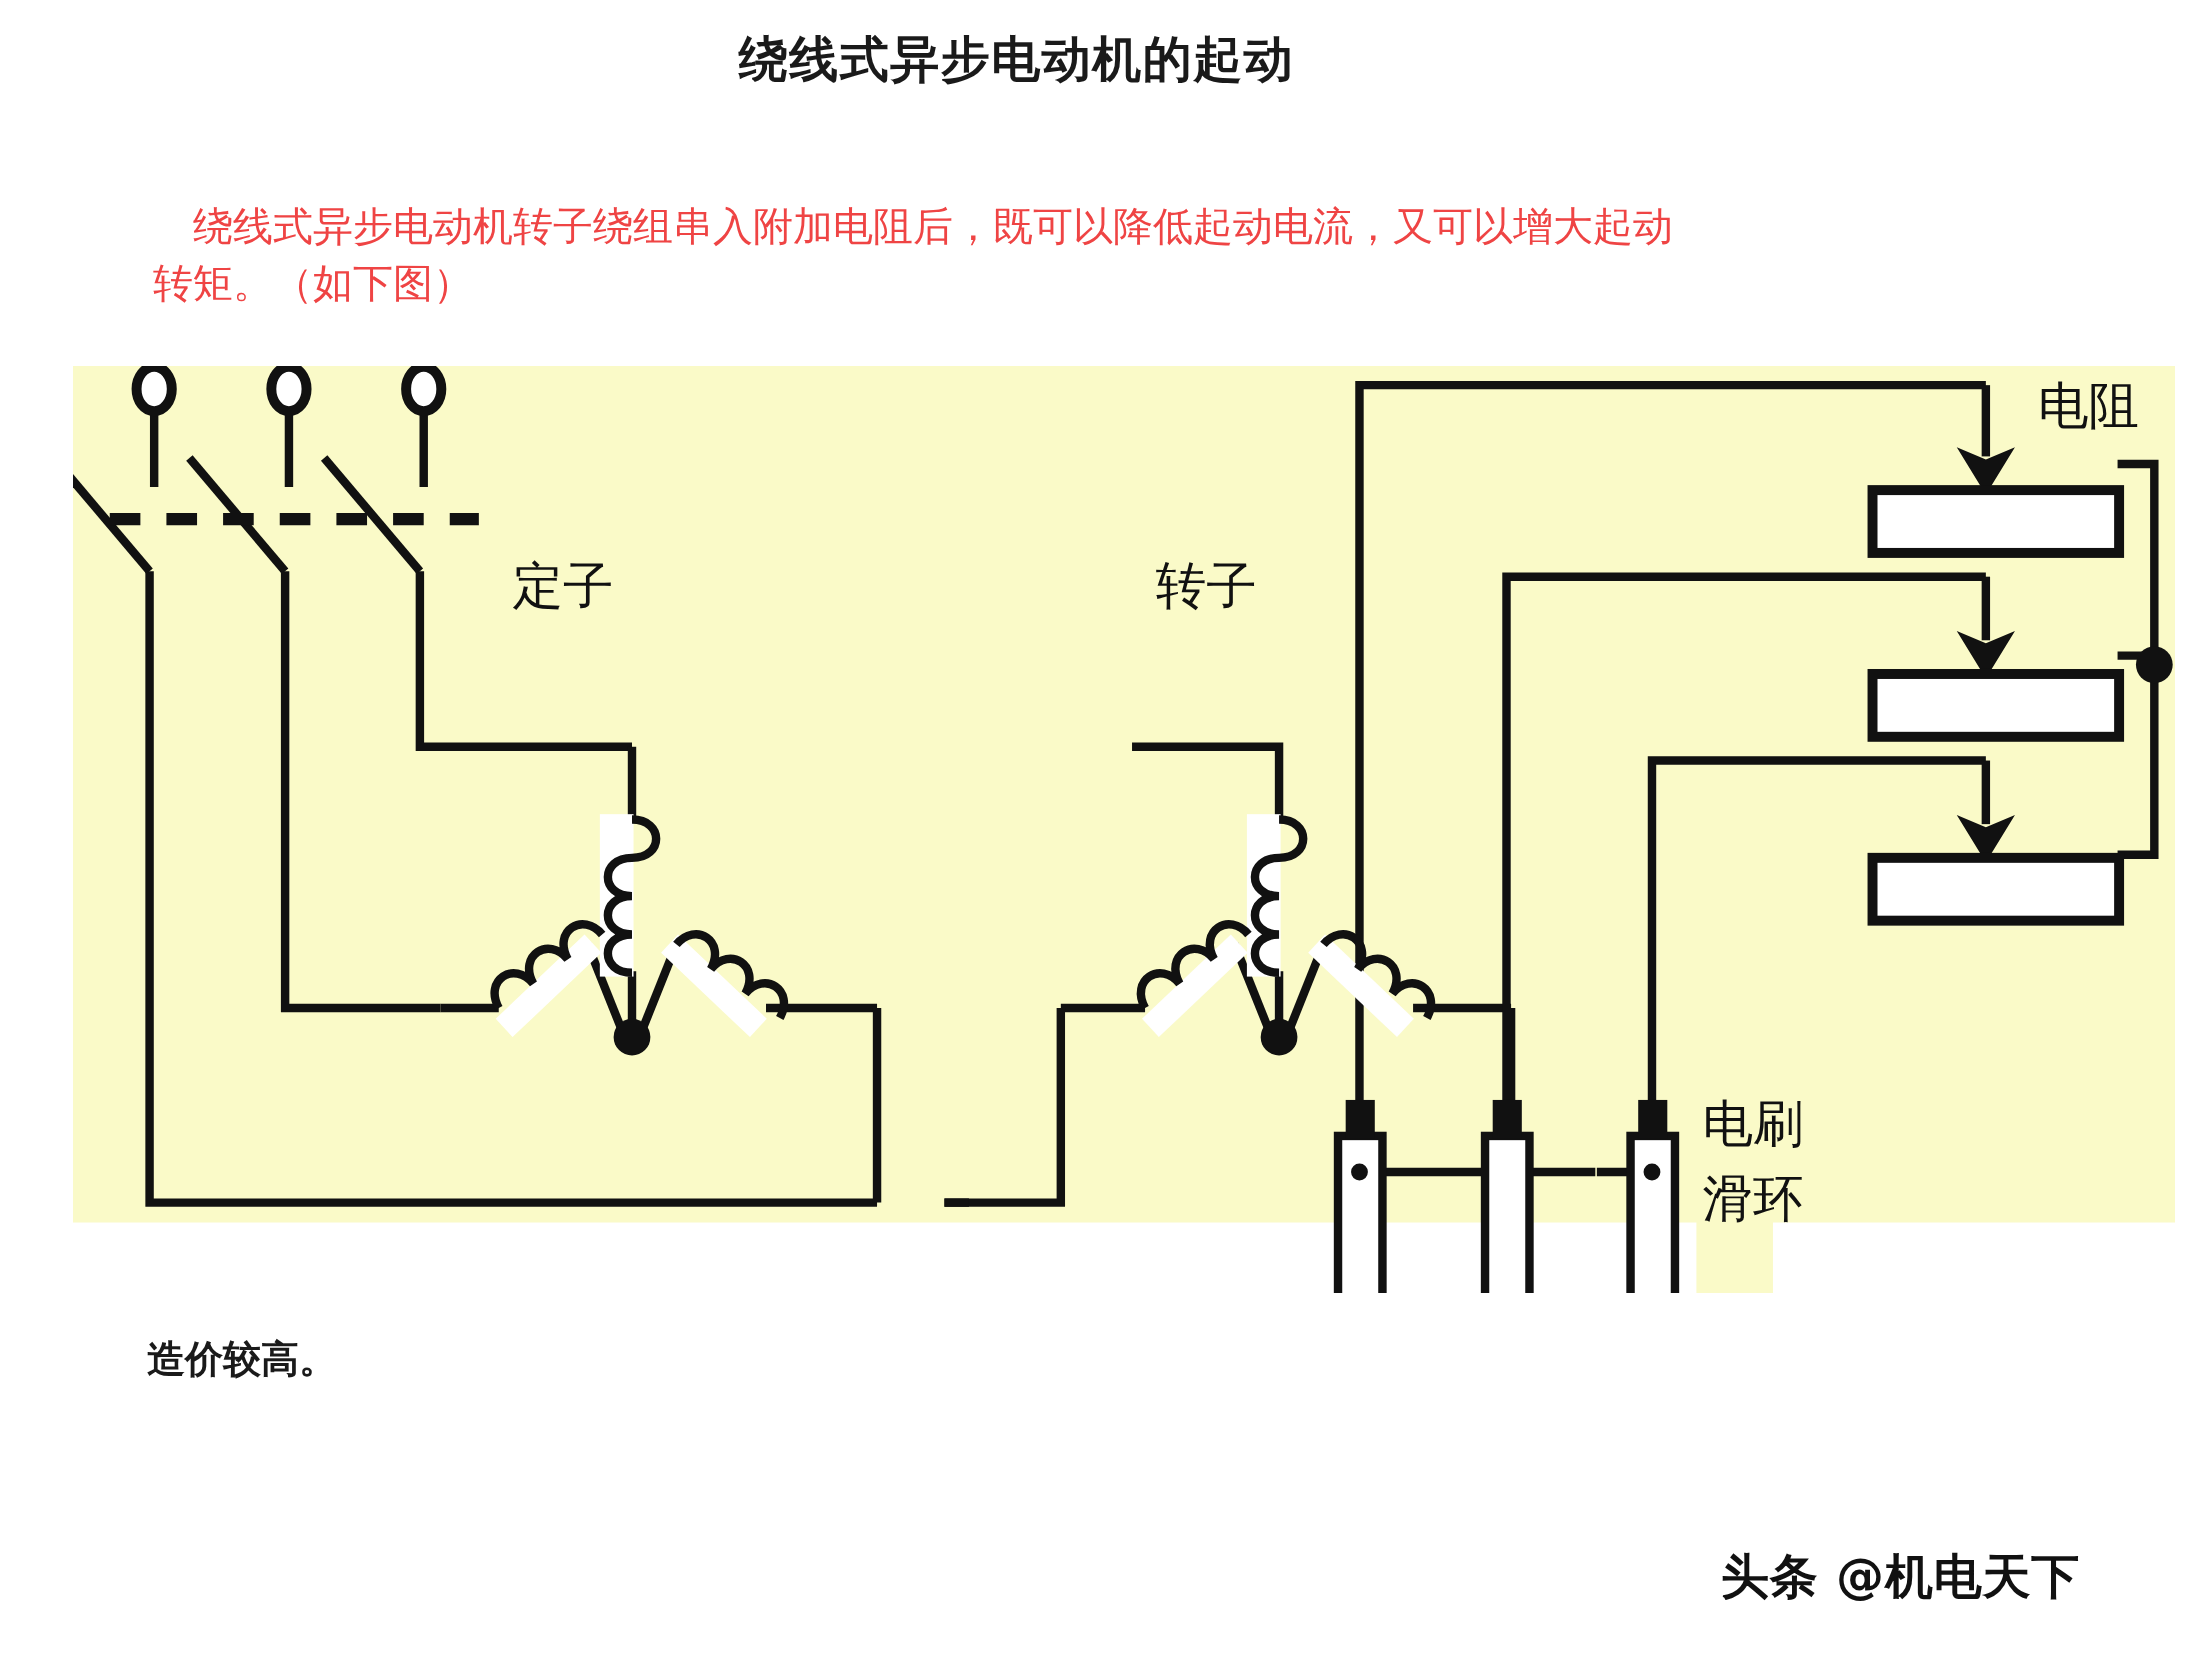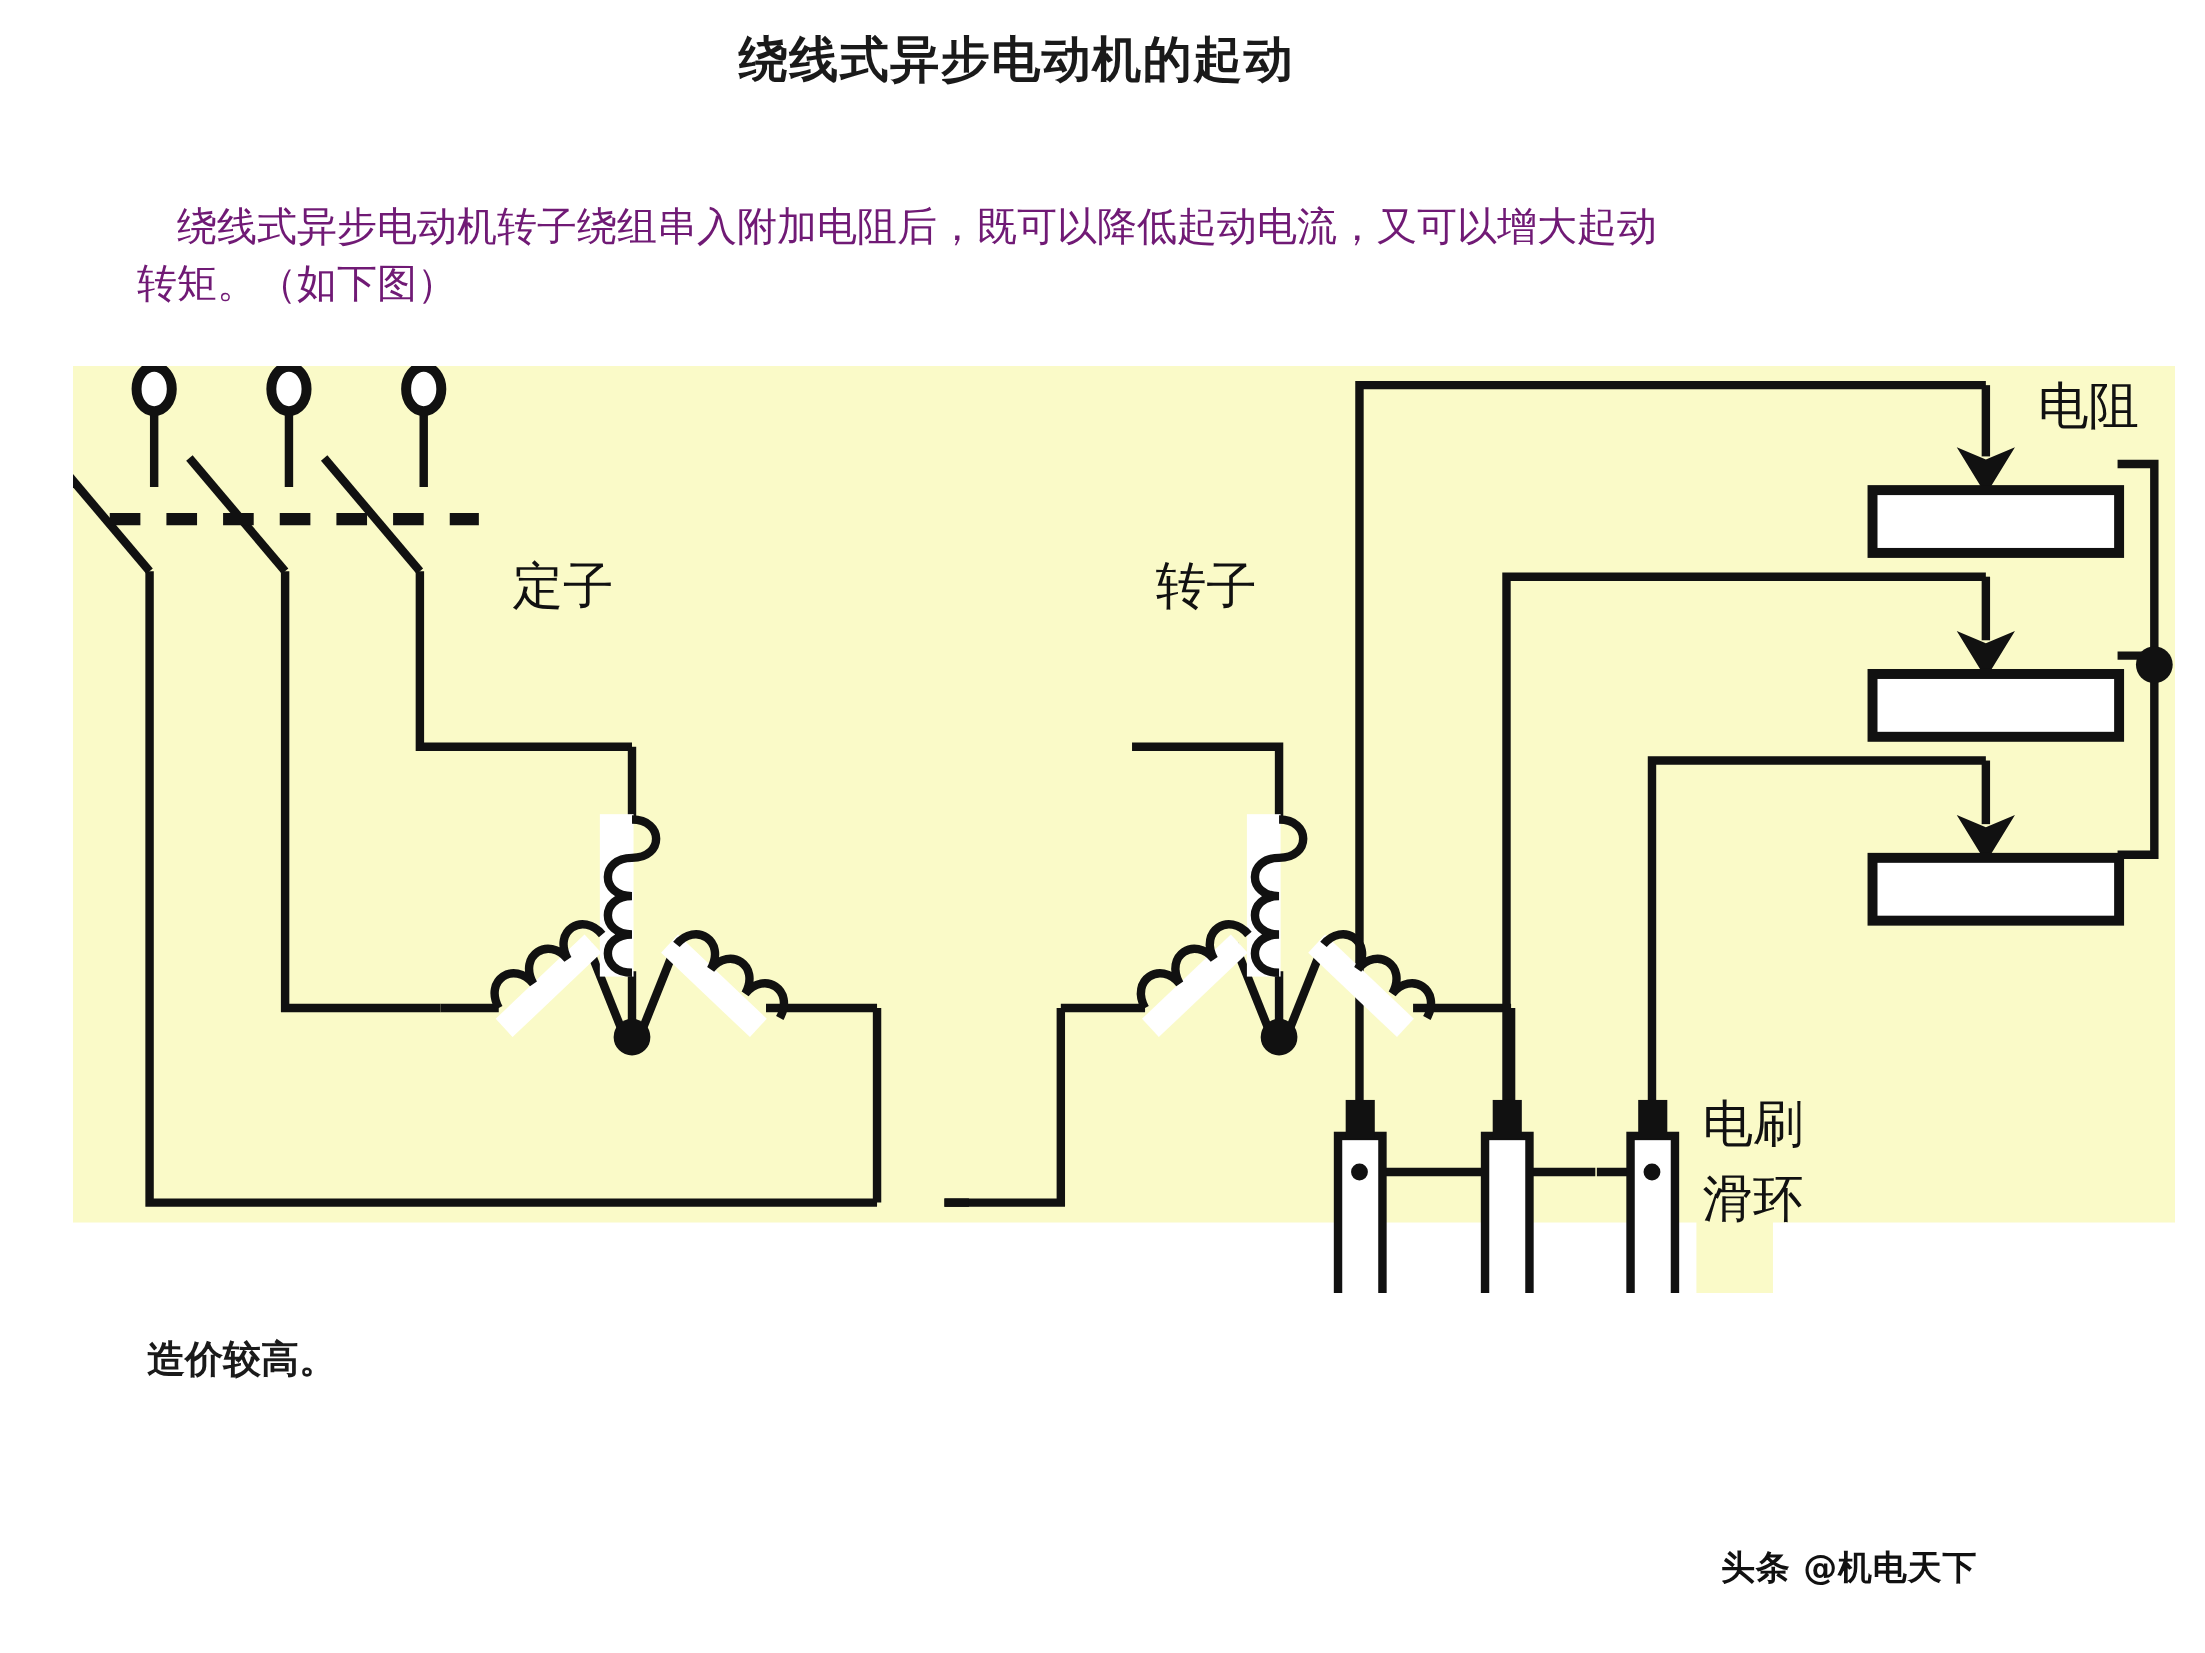--- a/index.html
+++ b/index.html
@@ -33,25 +33,25 @@
     font-weight: bold;
     color: #1a1a1a;
     letter-spacing: 1.5px;
     line-height: 1.2;
   }
 
   
   .intro-paragraph {
     position: absolute;
     top: 198px;
-    left: 137px;
+    left: 153px;
     width: 1937px;
     font-family: "DejaVu Serif", "Liberation Serif", serif;
     font-size: 40px;
-    color: #701a75;
+    color: #ef4444;
     line-height: 1.42;
   }
   .intro-paragraph .line-1 { display: block; text-indent: 40px; }
   .intro-paragraph .line-2 { display: block; }
 
   
   .conclusion-paragraph {
     position: absolute;
     top: 1334px;
     left: 107px;
@@ -65,21 +65,21 @@
   .conclusion-paragraph .line-1 { display: block; text-indent: 23px; }
   .conclusion-paragraph .line-2 { display: block; margin-left: 40px; }
 
   
   .watermark {
     position: absolute;
     top: 1545px;
     left: 1721px;
     font-family: "DejaVu Sans", "Liberation Sans", sans-serif;
     font-weight: bold;
-    font-size: 34px;
+    font-size: 48px;
     color: #111111;
     white-space: nowrap;
     letter-spacing: 0.8px;
   }
 
   
   .diagram-wrap {
     position: absolute;
     top: 366px;
     left: 73px;

